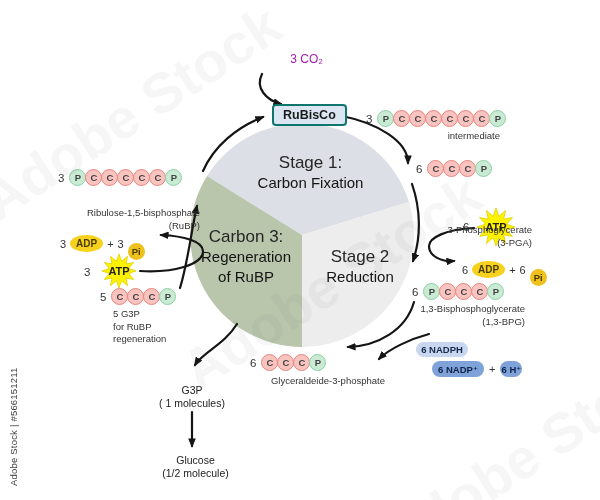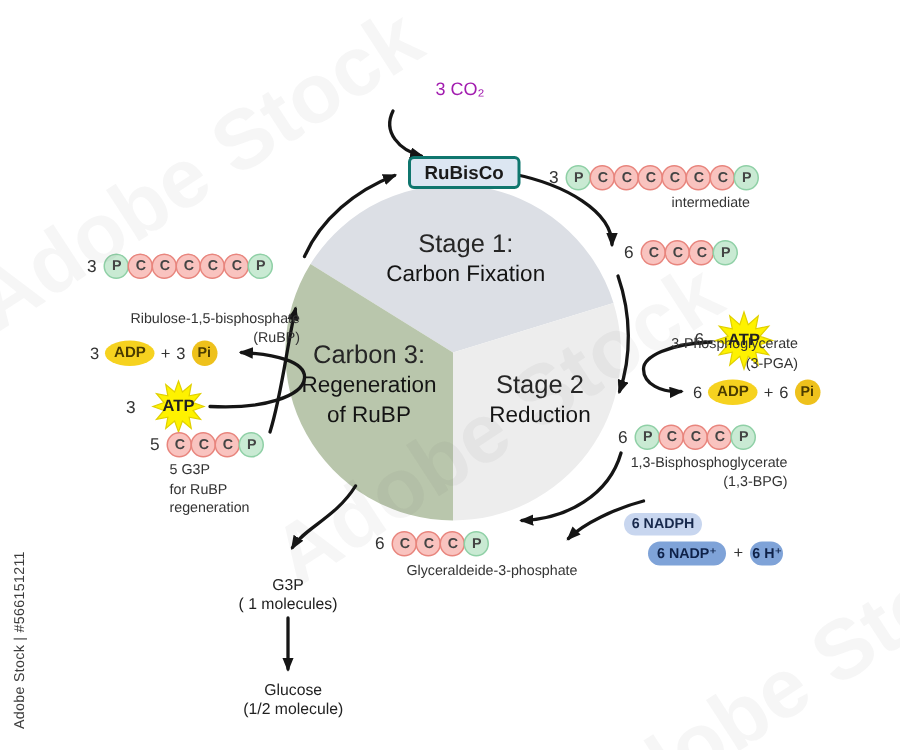--- a/index.html
+++ b/index.html
@@ -24,21 +24,21 @@
   .mol-label-left{text-align:left;}
   
   .stage{position:absolute;text-align:center;}
   .stage .t{font-size:17px;line-height:21px;color:#262626;}
   .stage .n{font-size:15px;line-height:20px;font-weight:normal;color:#141414;}
   
   .row{position:absolute;display:flex;align-items:center;gap:4px;font-size:11px;color:#333;}
   .adp{width:33px;height:17px;border-radius:50%;background:#f6d21f;display:flex;align-items:center;
        justify-content:center;font-size:10px;font-weight:bold;color:#4a3b00;}
   .pi{width:17px;height:17px;border-radius:50%;background:#eec11c;display:flex;align-items:center;
-      justify-content:center;font-size:9.5px;font-weight:bold;color:#4a3b00;}
+      justify-content:center;font-size:9.5px;font-weight:bold;color:#4a3b00;margin-top:16px;}
   .pill{border-radius:9px;display:flex;align-items:center;justify-content:center;
         font-size:9.5px;font-weight:600;color:#18294c;}
   .pill-light{background:#c8d6ef;}
   .pill-dark{background:#7fa3d8;color:#0e2148;}
   .atp-label{position:absolute;text-align:center;font-size:11px;font-weight:bold;color:#222;}
   .count{position:absolute;font-size:11.5px;color:#333;}
   
   .rubisco{position:absolute;border:2px solid #0f766e;background:#dce6f2;border-radius:4px;
            padding:2px 9px;font-size:12.5px;font-weight:bold;color:#1a1a1a;}
   

